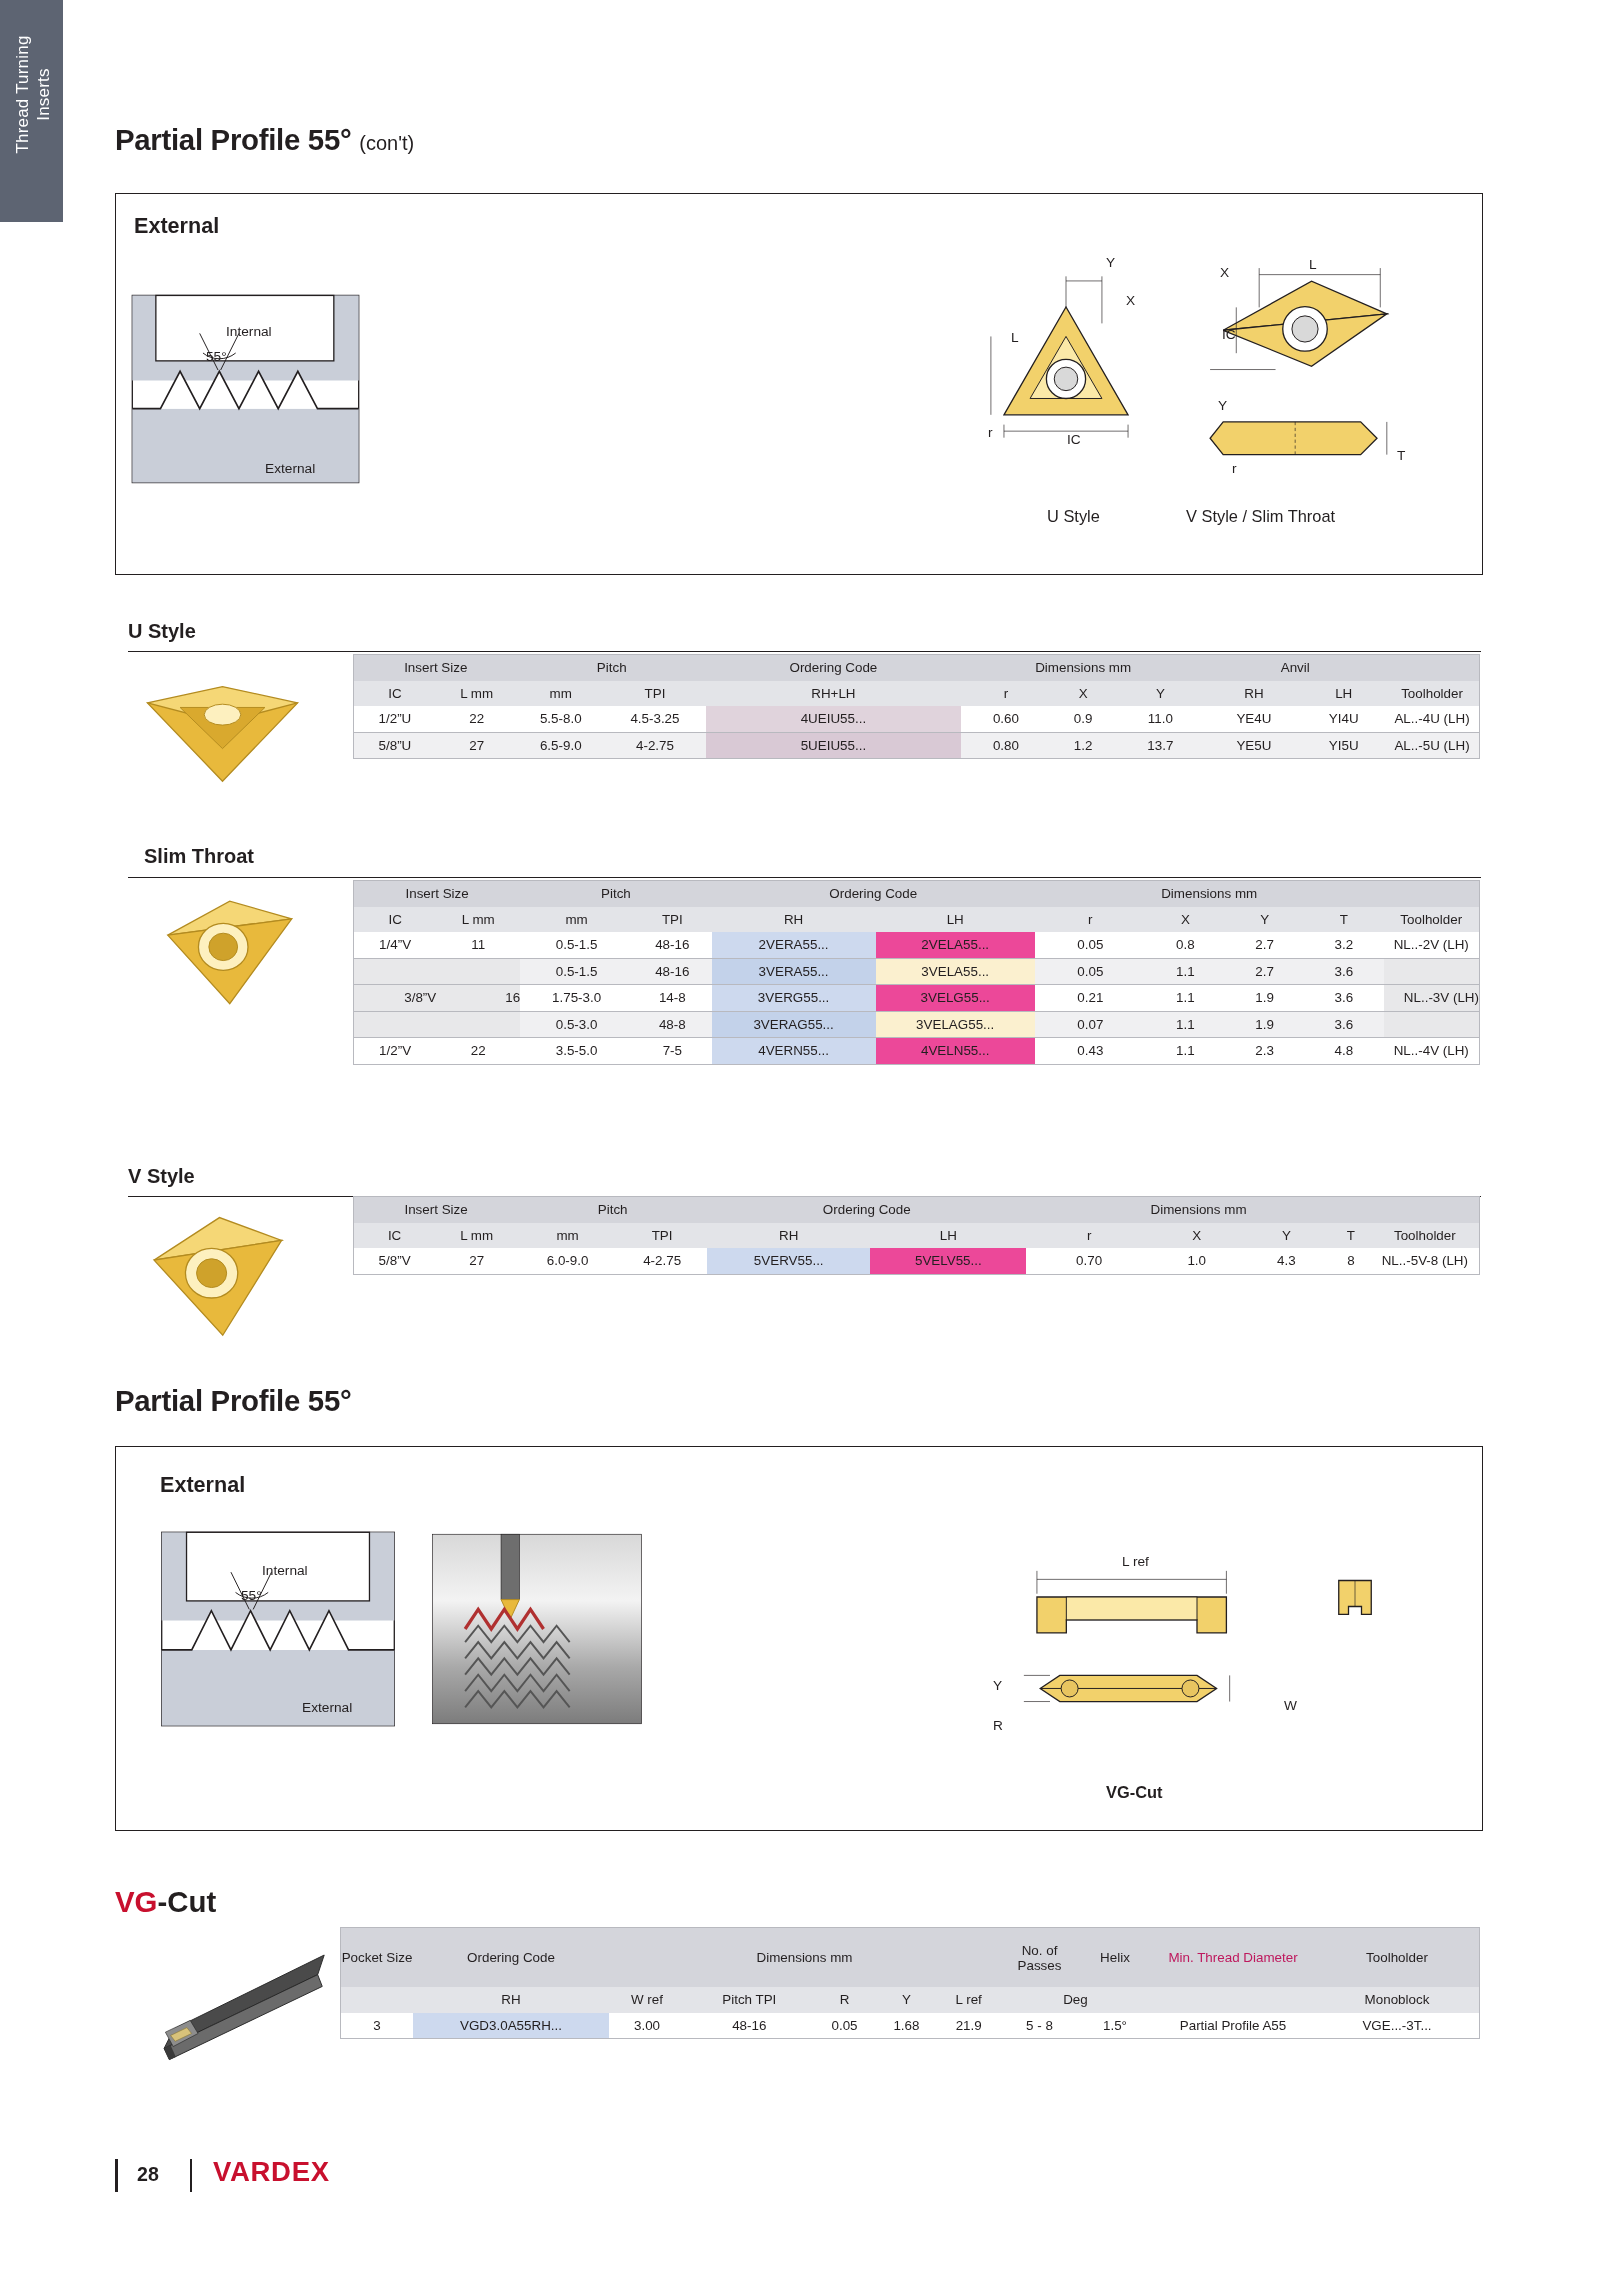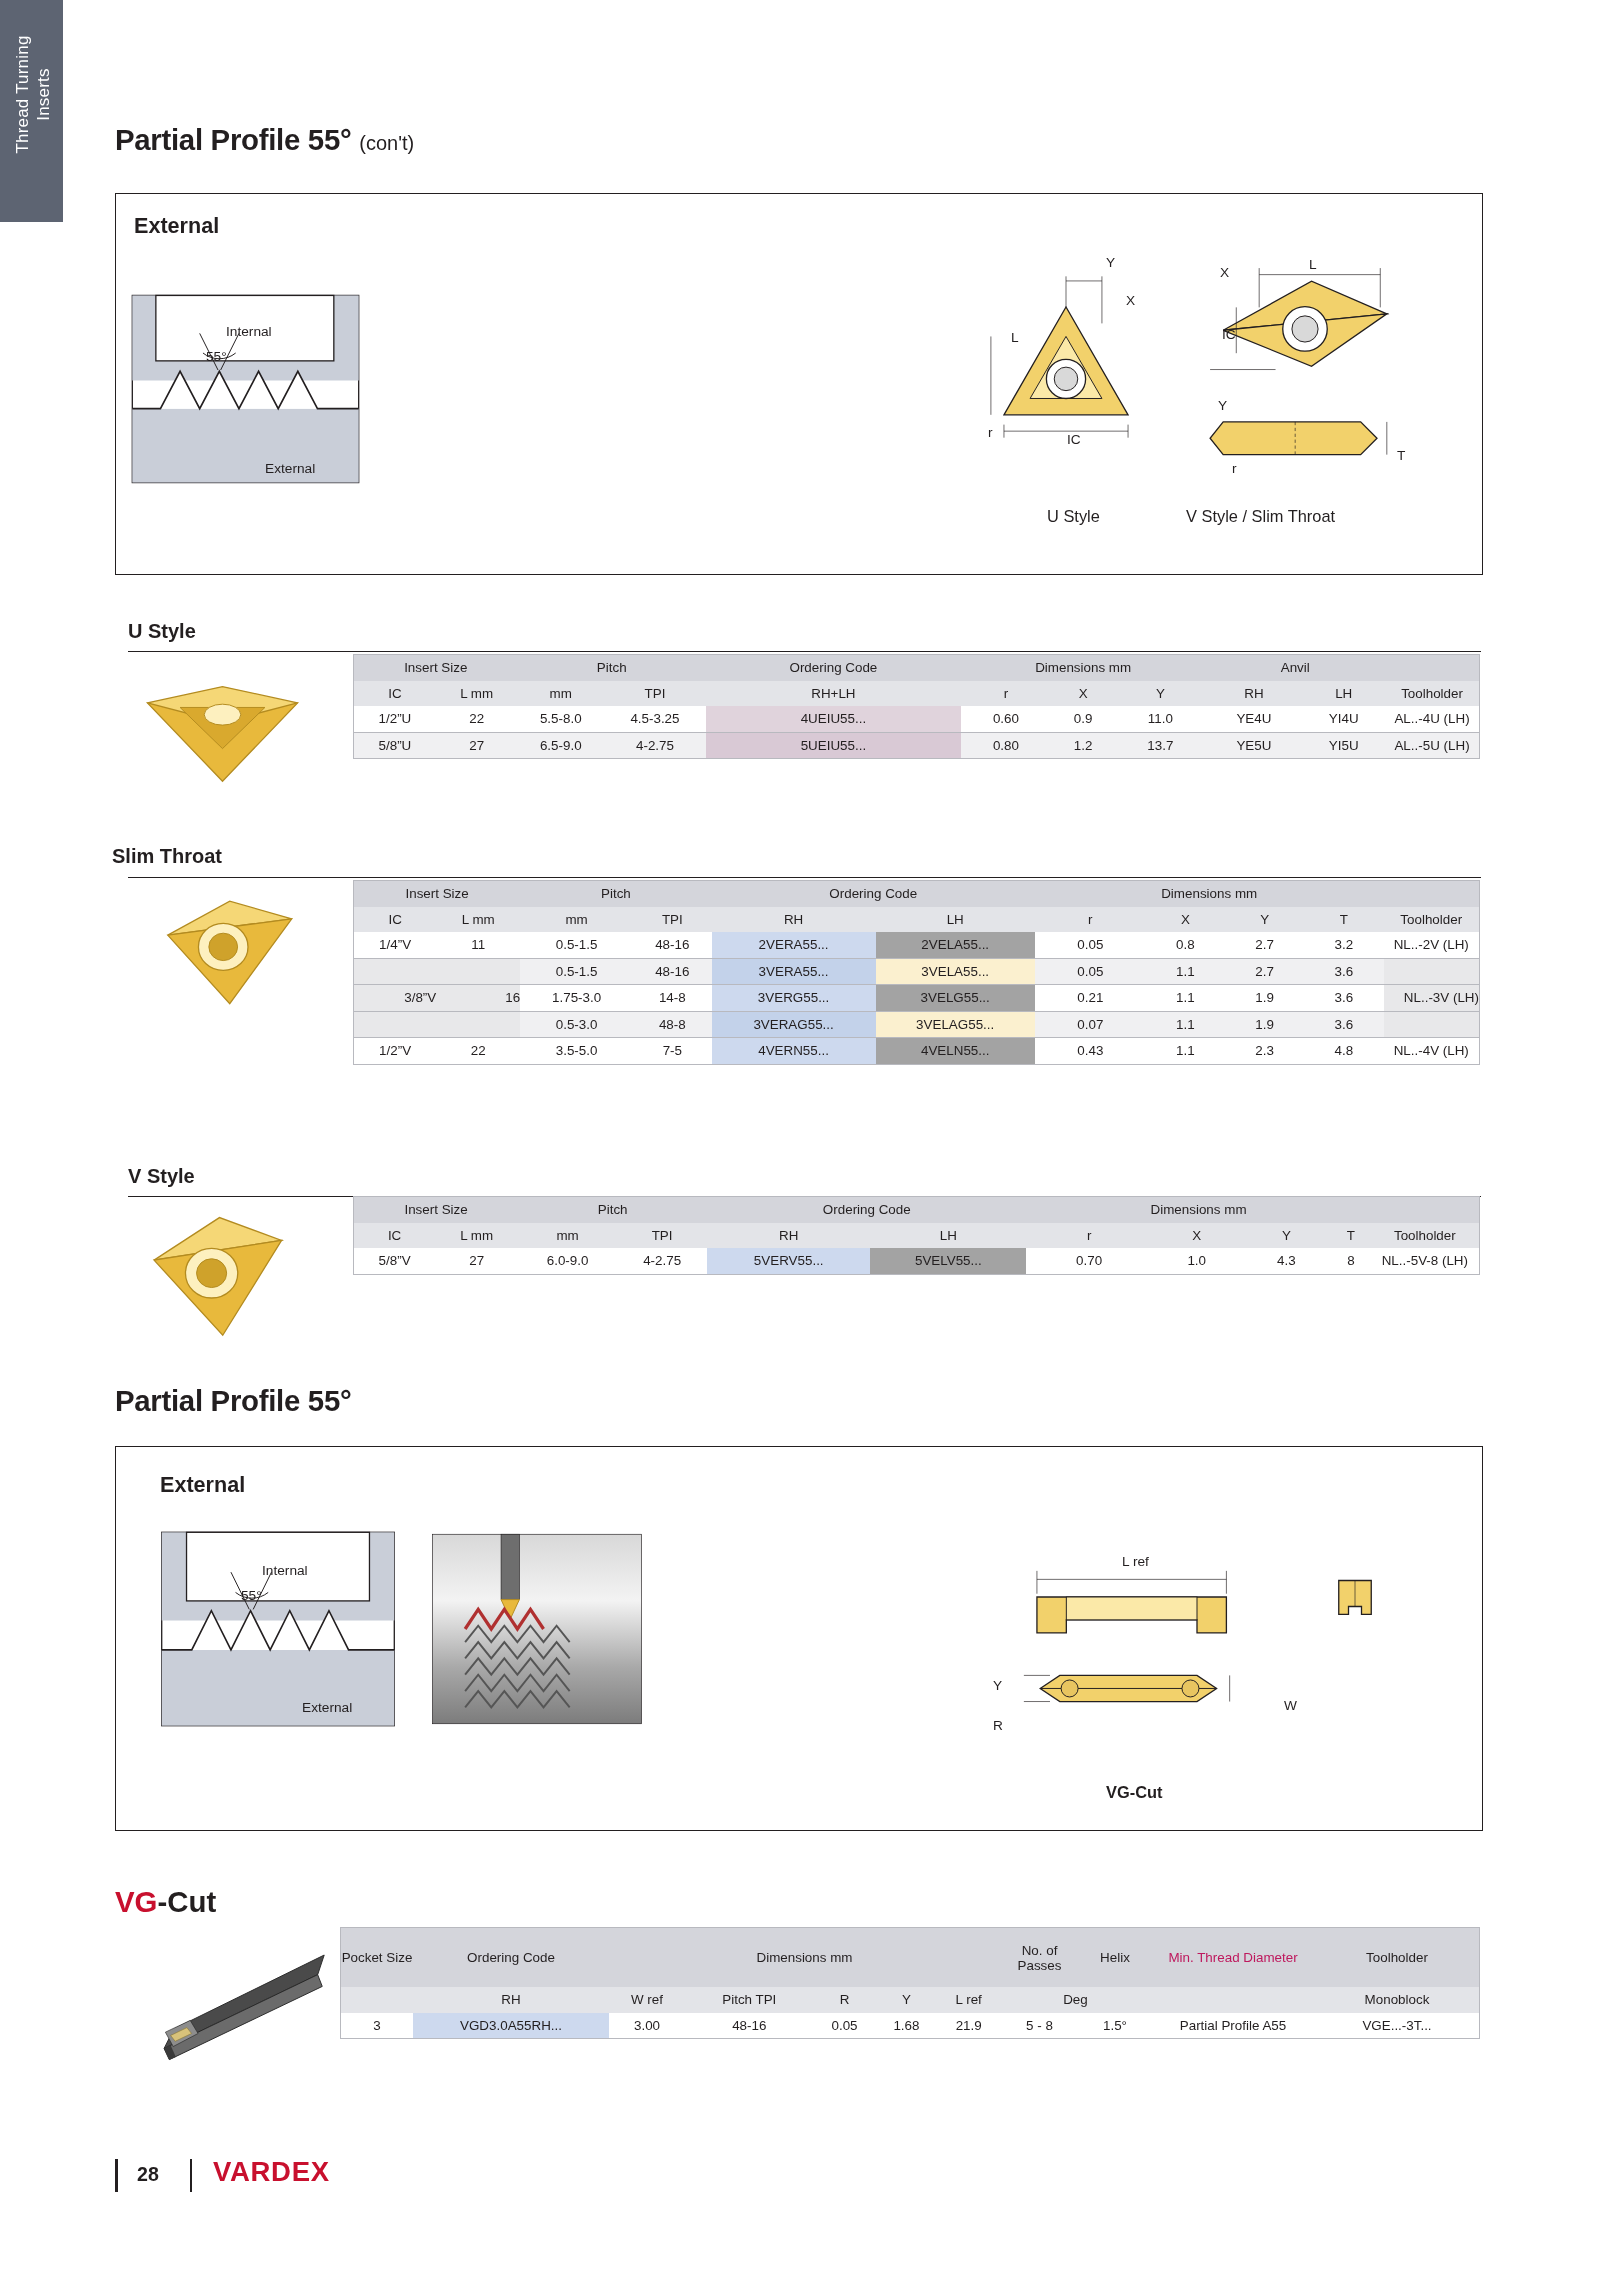--- a/index.html
+++ b/index.html
@@ -48,21 +48,21 @@
     height:25.5px;
   }
   .hdr-grey{background:#d4d5db;}
   .hdr-grey2{background:#e3e4e8;}
   .row-a{background:#ffffff;}
   .row-b{background:#f0f0f2;}
   .cell-pink{background:#e0d3dc;}
   .cell-pink2{background:#d9c9d5;}
   .cell-blue{background:#cdd9ee;}
   .cell-blue2{background:#c3d2ea;}
-  .cell-cream{background:#a3a3a3;margin-top:47px;}
+  .cell-cream{background:#ec4899;margin-top:47px;}
   .cell-cream2{background:#fbf0cf;}
   .cell-grey{background:#e8e8ea;text-align:right;}
   .bdr-b{border-bottom:0.7px solid #b8b9bf;}
   .tbl-outline{border:0.7px solid #b8b9bf;padding-left:14px;}
 
   
   .footer-rule{position:absolute;background:#231f20;}
   .page-num{position:absolute;font-size:19.6px;font-weight:bold;}
   .brand{position:absolute;font-size:27.5px;font-weight:bold;color:#c8102e;letter-spacing:0.7px;}
 
@@ -204,21 +204,21 @@
         <td class="row-b bdr-b">0.80</td>
         <td class="row-b bdr-b">1.2</td>
         <td class="row-b bdr-b">13.7</td>
         <td class="row-b bdr-b">YE5U</td>
         <td class="row-b bdr-b">YI5U</td>
         <td class="row-b bdr-b">AL..-5U (LH)</td>
       </tr>
     </tbody>
 </table>
 
-<div class="h-sub" style="left:112px;top:845px;">Slim Throat</div>
+<div class="h-sub" style="left:144px;top:845px;">Slim Throat</div>
 <div class="footer-rule" style="left:128px;top:877px;width:1353px;height:1.3px;background:#231f20;"></div>
 
 <svg style="position:absolute;left:151px;top:896px;" width="164" height="137" viewBox="0 0 250 210">
   <polygon points="25,60 215,35 120,8" fill="#f5d776" stroke="#b38b20" stroke-width="2"></polygon>
   <polygon points="25,60 120,165 215,35" fill="#e8b93c" stroke="#b38b20" stroke-width="2"></polygon>
   <ellipse cx="110" cy="78" rx="38" ry="36" fill="#fdf0bf" stroke="#b38b20" stroke-width="2"></ellipse>
   <ellipse cx="110" cy="78" rx="22" ry="21" fill="#cfa22b" stroke="#b38b20" stroke-width="1.5"></ellipse>
 </svg>
 
 <table style="left:353px;top:880px;width:1127px;" class="tbl-outline">

